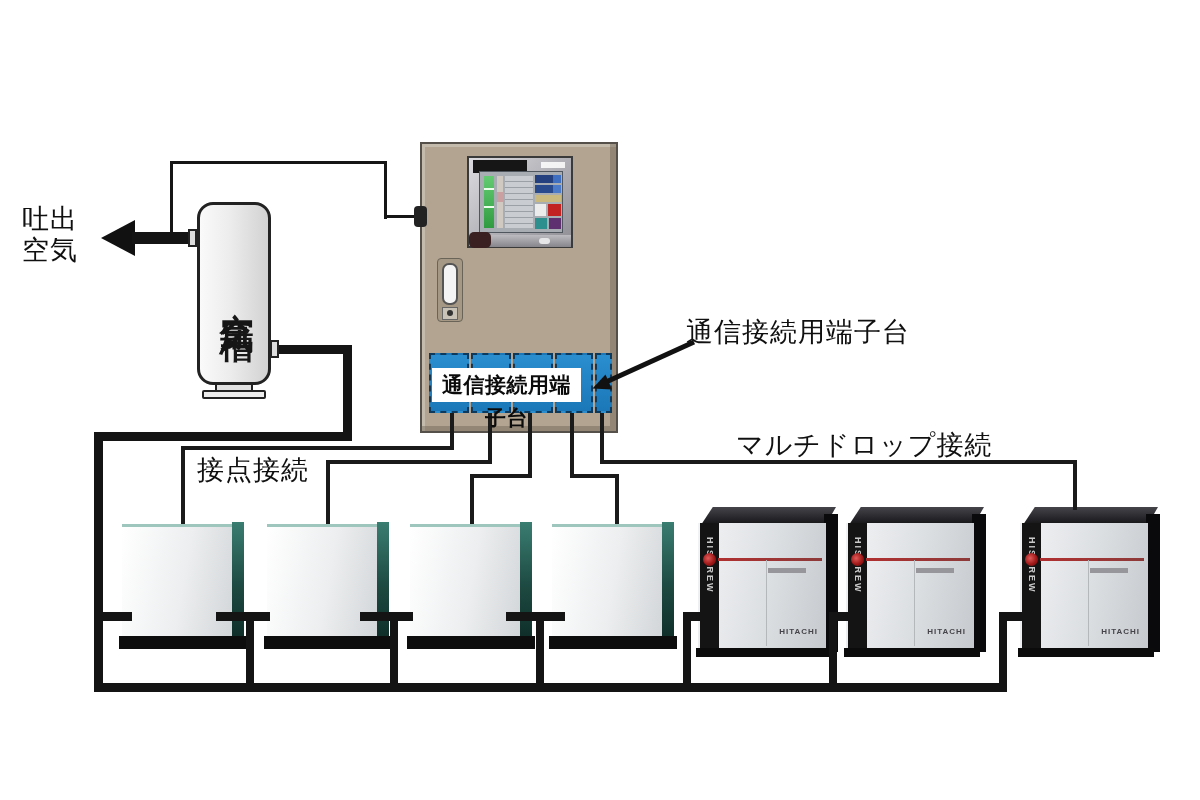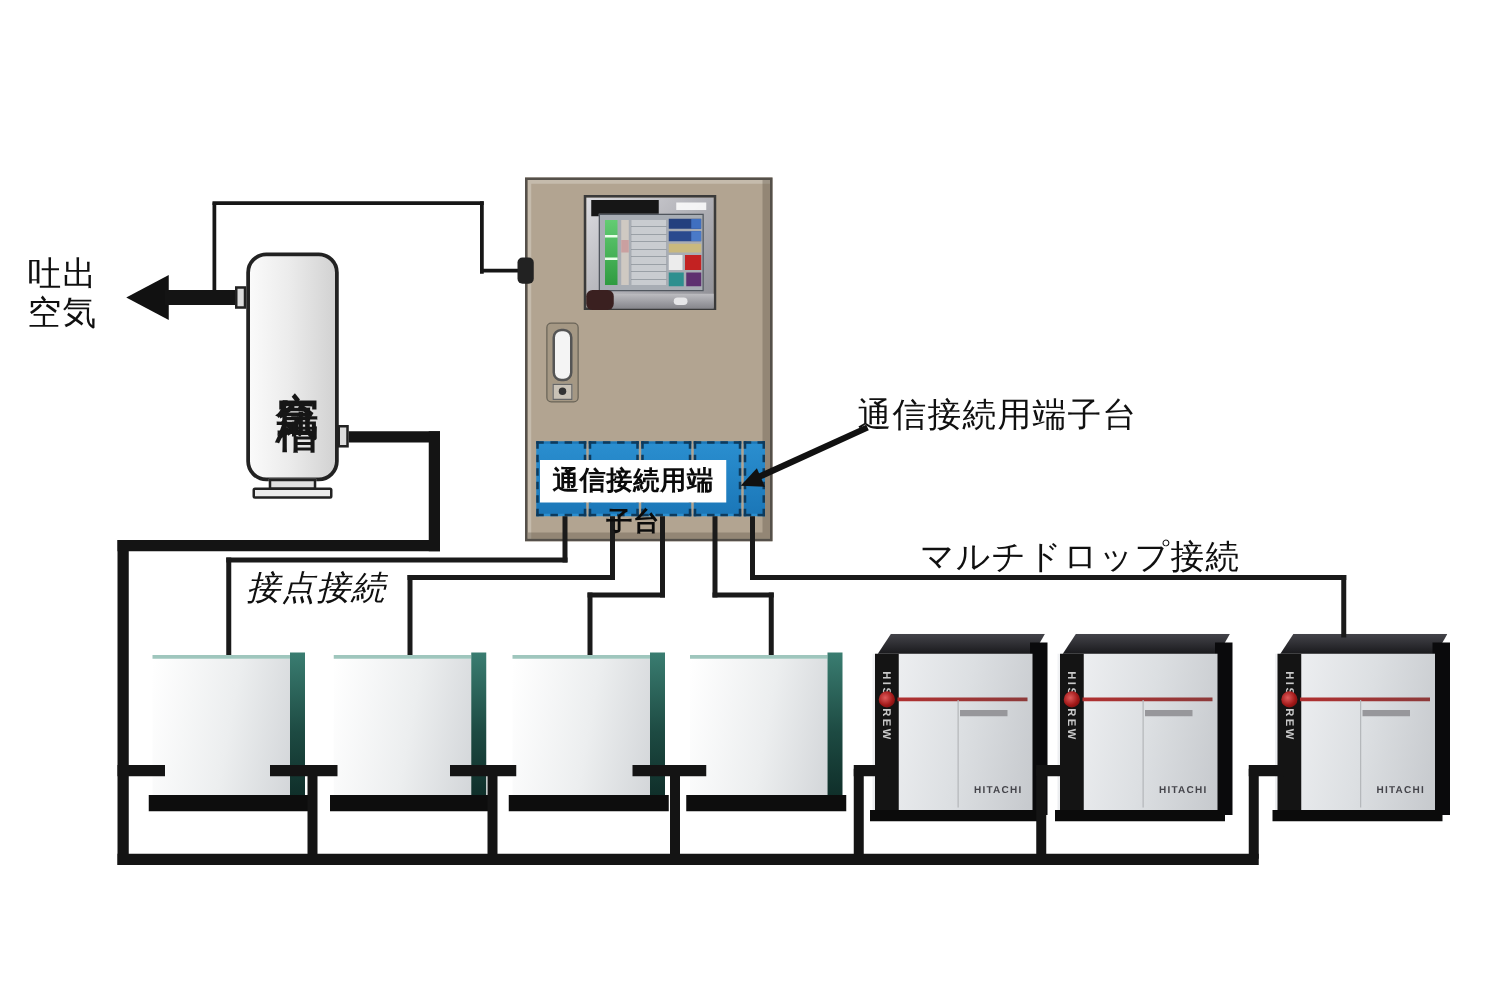--- a/index.html
+++ b/index.html
@@ -108,21 +108,21 @@
   .pre { white-space:pre-line; }
 </style>
 </head>
 <body>
 
 <div id="stage">
 
   <div class="label pre" style="left:22px; top:204px; line-height:1.15;">吐出
 空気</div>
   <div class="label" style="left:686px; top:314px;">通信接続用端子台</div>
-  <div class="label" style="left:197px; top:452px;font-style:italic;">接点接続</div>
+  <div class="label" style="left:197px; top:452px;">接点接続</div>
   <div class="label" style="left:736px; top:427px;text-align:center;">マルチドロップ接続</div>
 
   <div class="thin" style="left:170px; top:161px; width:217px; height:3px;"></div>
   <div class="thin" style="left:170px; top:162px; width:3px; height:73px;"></div>
   <div class="thin" style="left:384px; top:161px; width:3px; height:58px;"></div>
   <div class="thin" style="left:384px; top:215px; width:38px; height:3px;"></div>
   <div class="abs" style="left:414px; top:206px; width:13px; height:21px; background:#222; border-radius:4px; z-index:3;"></div>
 
   <div class="arrowhead-left"></div>
   <div class="pipe" style="left:132px; top:232px; width:62px; height:12px; z-index:2;"></div>

